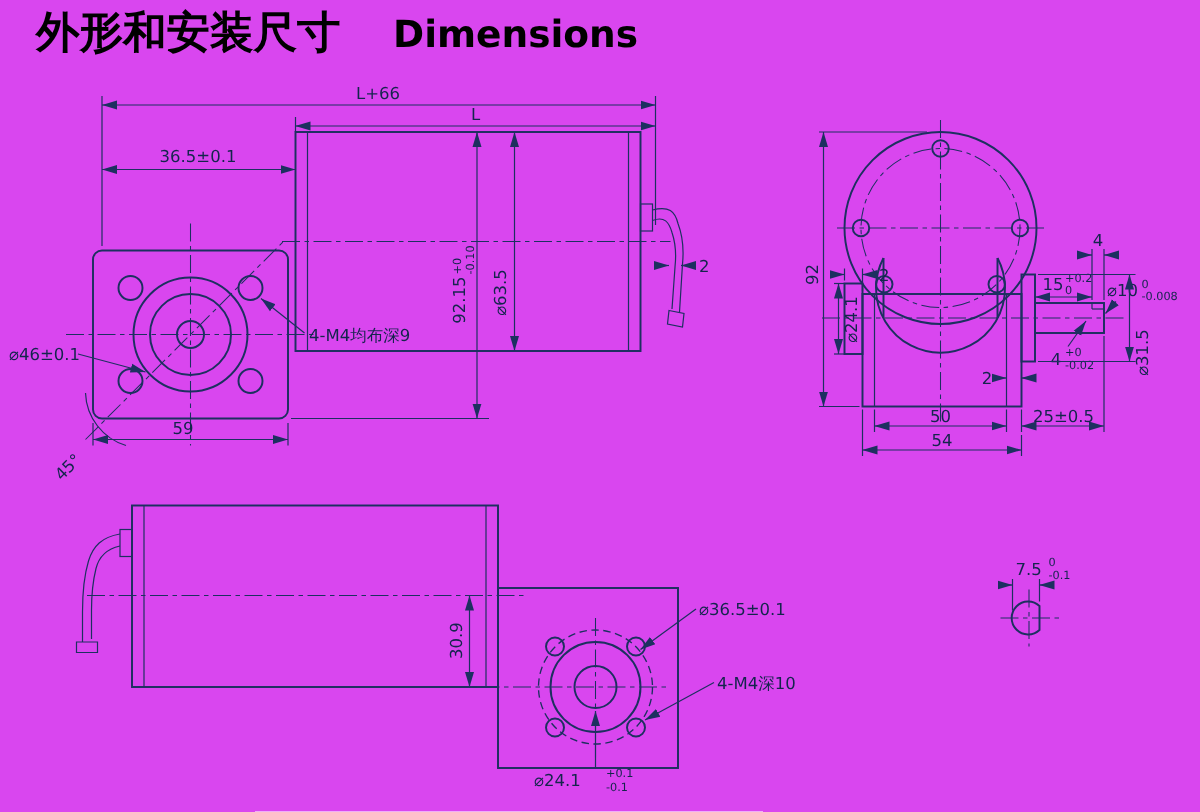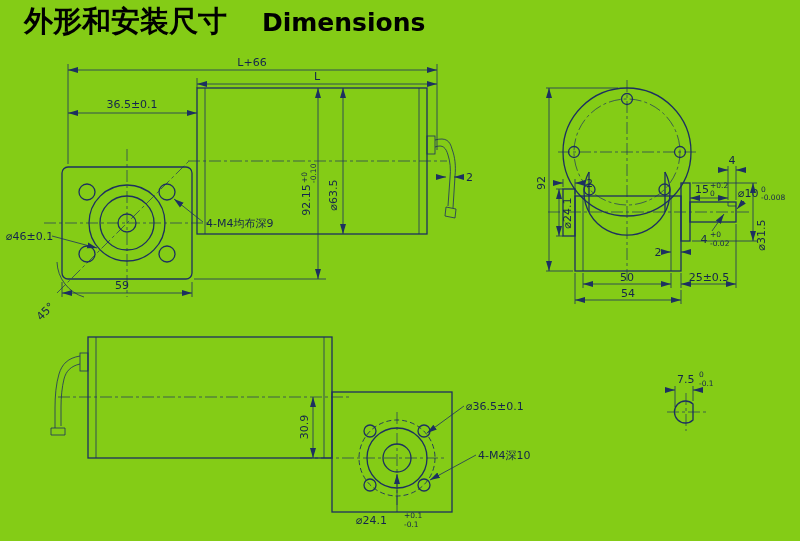--- a/index.html
+++ b/index.html
@@ -1,16 +1,16 @@
 <!DOCTYPE html>
 <html><head>
 <meta charset="utf-8">
 <style>
   html,body{margin:0;padding:0;background:#ffffff;}
-  #canvas{position:relative;width:800px;height:541px;background:#84cc16;overflow:hidden;
+  #canvas{position:relative;width:800px;height:541px;background:#d946ef;overflow:hidden;
           font-family:"DejaVu Sans","Liberation Sans",sans-serif;text-decoration:underline;}
   svg{display:block;}
   .ln{stroke:#1d3060;stroke-width:1.3;fill:none;}
   .lt{stroke:#1d3060;stroke-width:0.8;fill:none;}
   .dim{stroke:#1d3060;stroke-width:0.8;fill:none;}
   .cl{stroke:#1d3060;stroke-width:0.7;fill:none;stroke-dasharray:12 3 3 3;}
   .dsh{stroke:#1d3060;stroke-width:0.9;fill:none;stroke-dasharray:5 3;}
   text{fill:#14254d;font-family:"DejaVu Sans","Liberation Sans",sans-serif;font-size:11px;}
   .ts{font-size:7.5px;}
   .ttl{font-size:29px;font-weight:bold;fill:#000000;}

